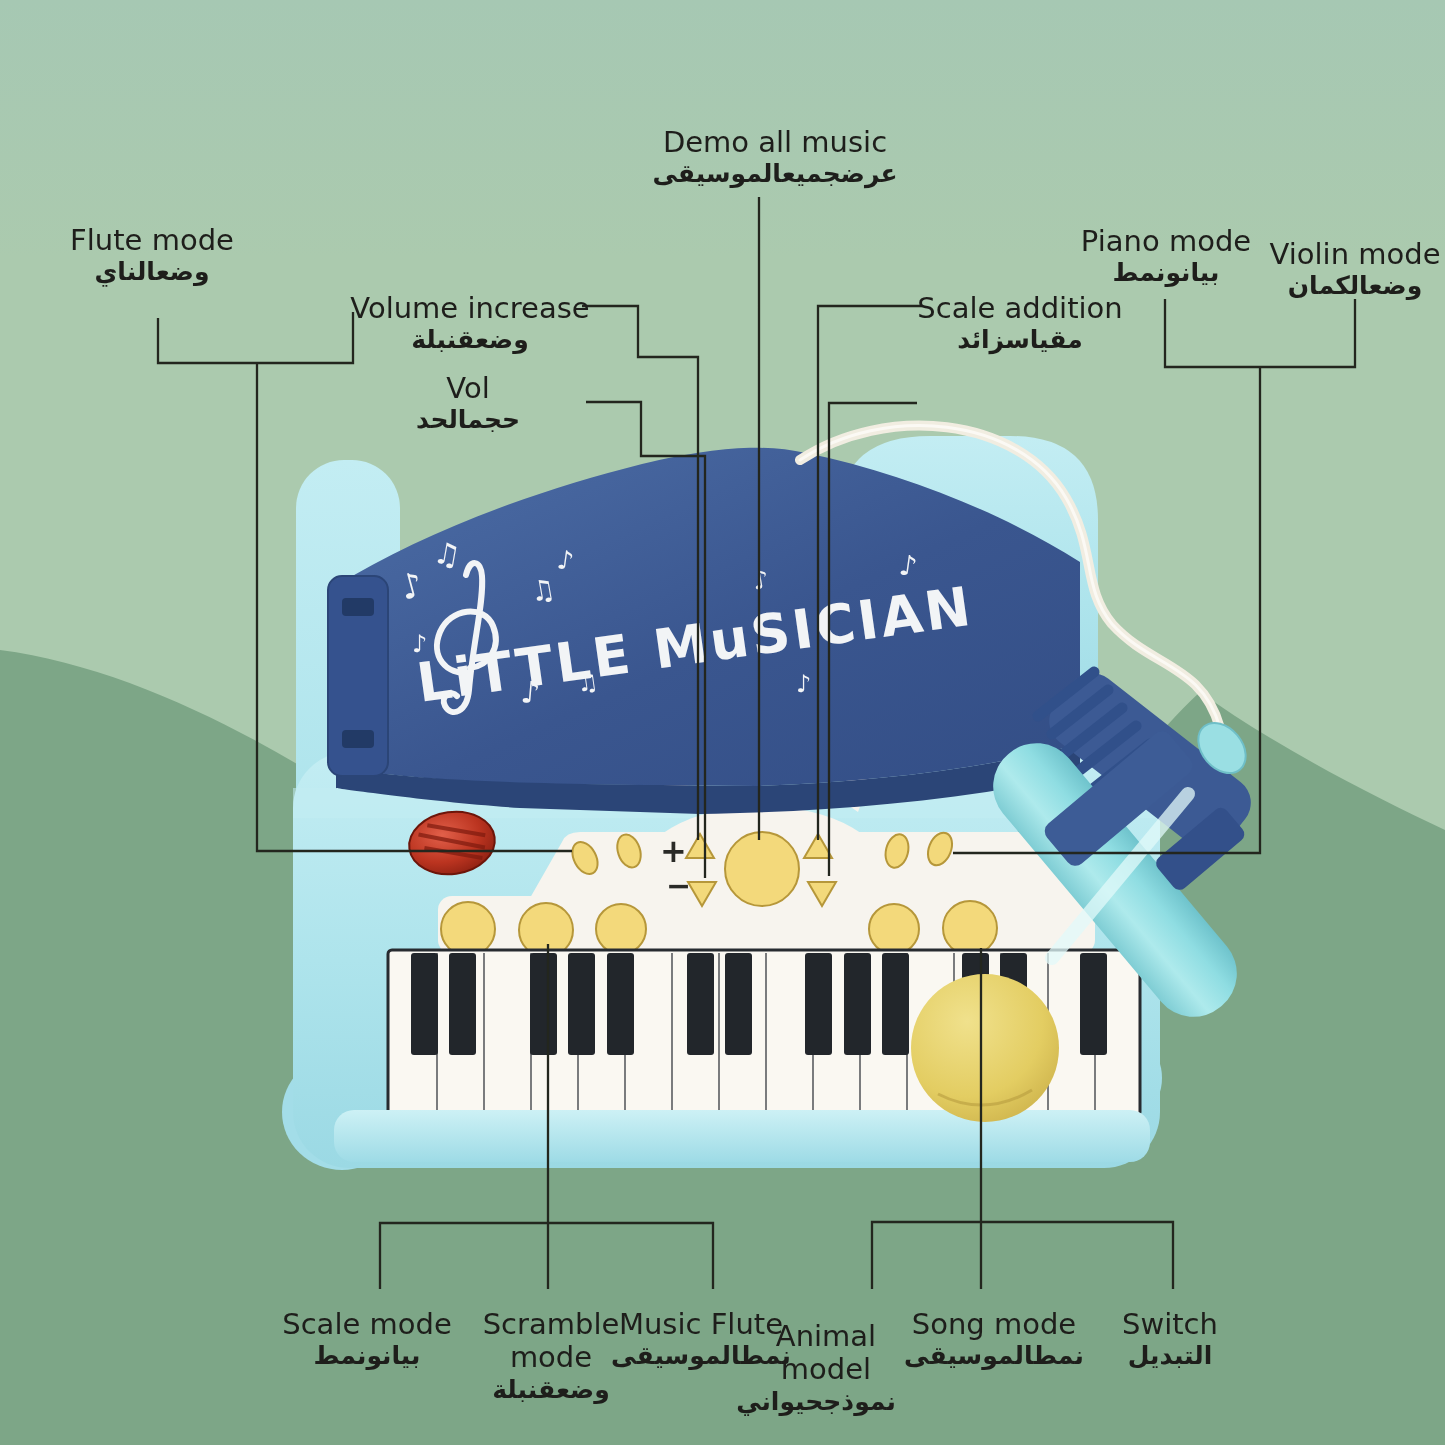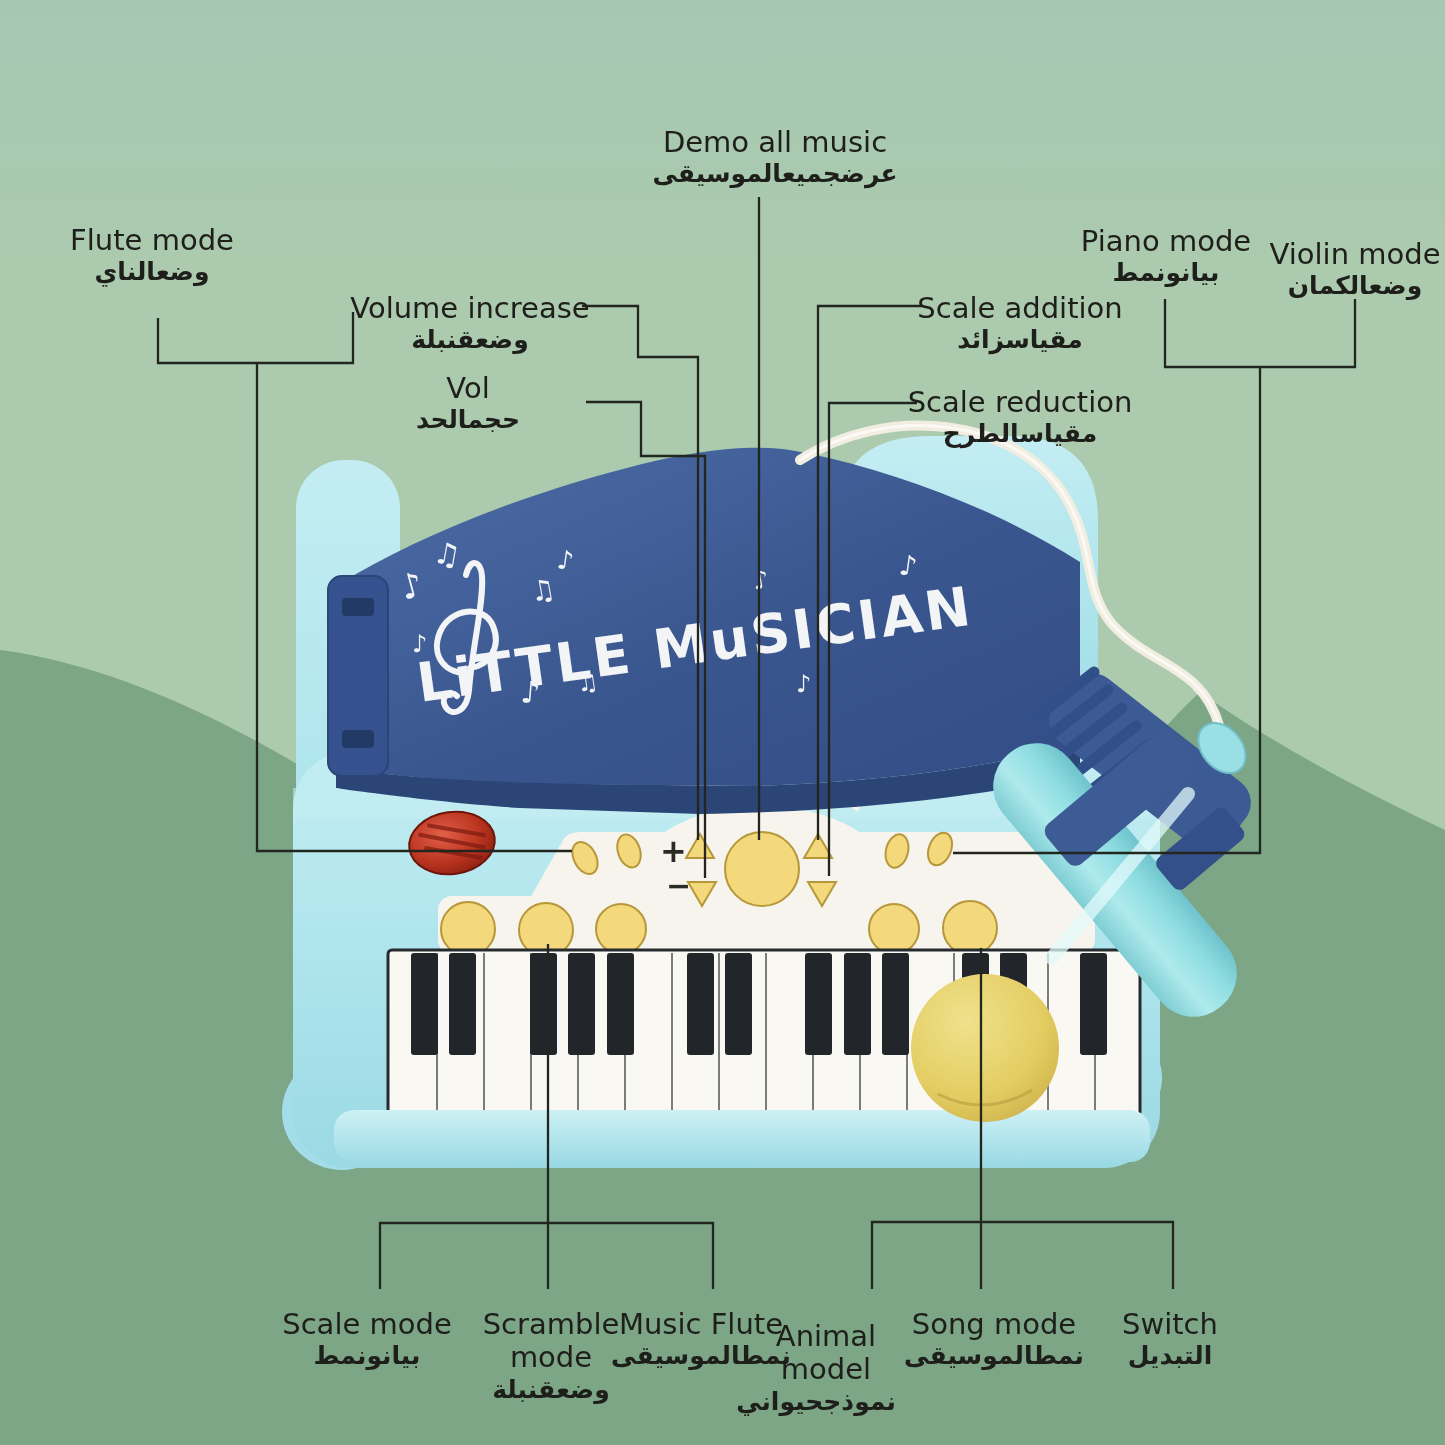--- a/index.html
+++ b/index.html
@@ -201,24 +201,20 @@
   <div class="ar">وضعقنبلة</div>
 </div>
 <div class="lab" style="left:468px;top:372px">
   <div class="en">Vol</div>
   <div class="ar">حجمالحد</div>
 </div>
 <div class="lab" style="left:1020px;top:292px">
   <div class="en">Scale addition</div>
   <div class="ar">مقياسزائد</div>
 </div>
-<div class="lab" style="left:1020px;top:386px">
-  <div class="en">Scale reduction</div>
-  <div class="ar">مقياسالطرح</div>
-</div>
 <div class="lab" style="left:1166px;top:225px">
   <div class="en">Piano mode</div>
   <div class="ar">بيانونمط</div>
 </div>
 <div class="lab" style="left:1355px;top:238px">
   <div class="en">Violin mode</div>
   <div class="ar">وضعالكمان</div>
 </div>
 <div class="lab" style="left:367px;top:1308px">
   <div class="en">Scale mode</div>

